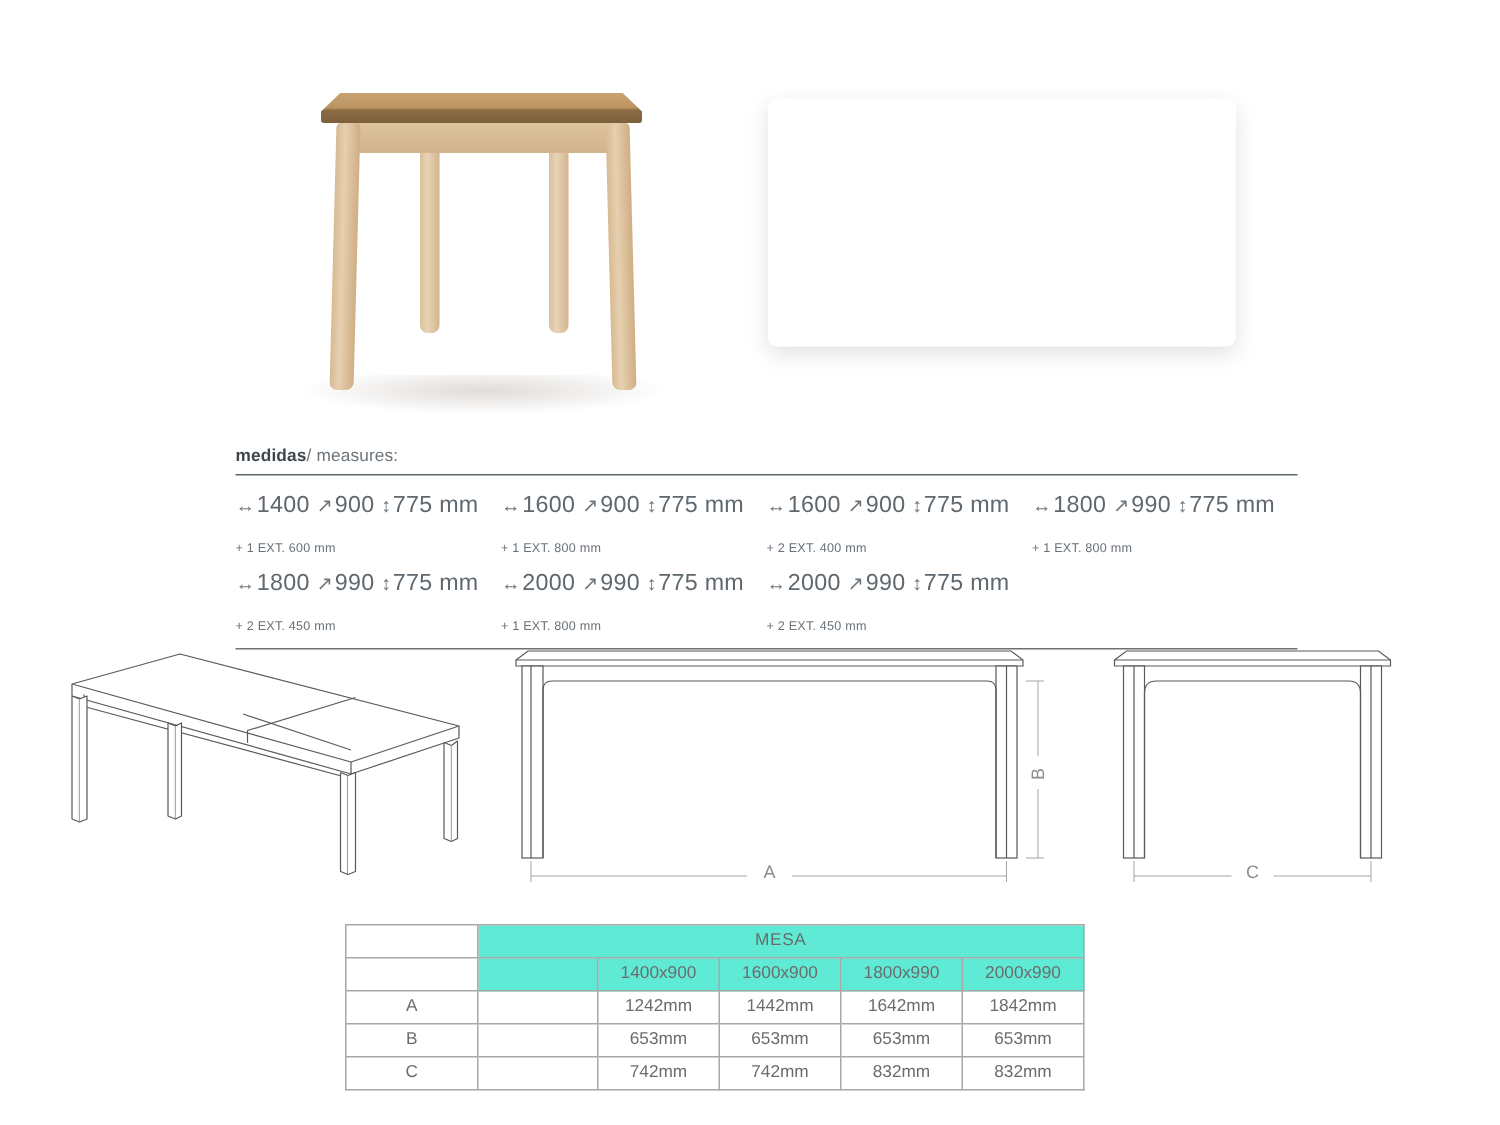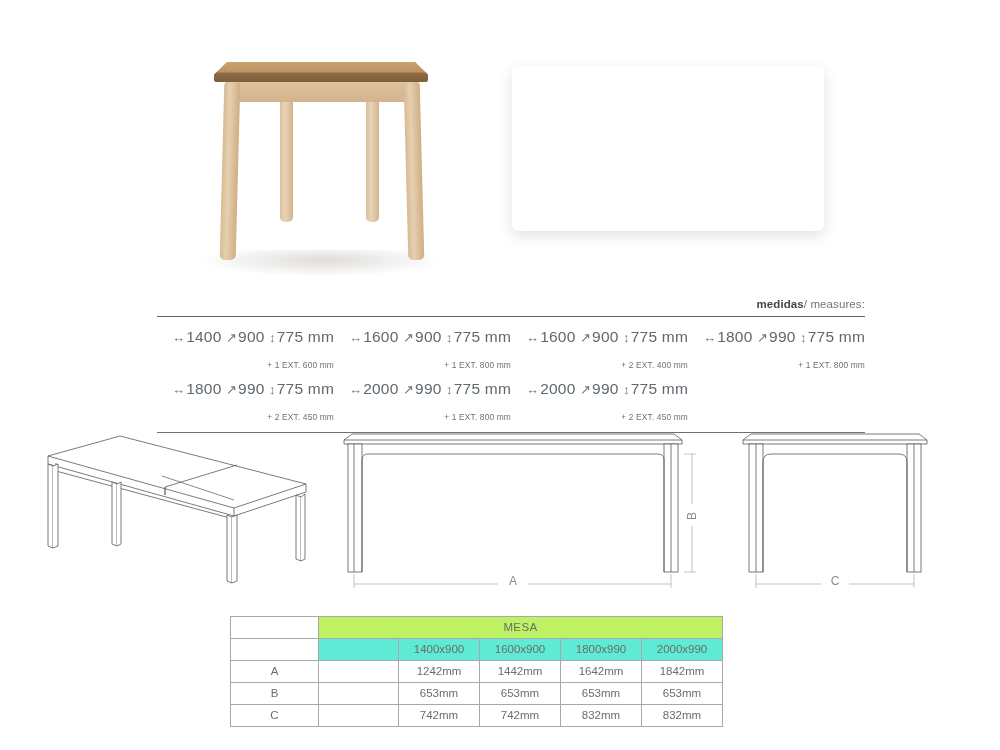--- a/index.html
+++ b/index.html
@@ -54,21 +54,21 @@
         rgba(166,124,80,.16) 6px, rgba(166,124,80,.16) 7px,
         rgba(181,140,96,.00) 9px, rgba(181,140,96,.00) 15px),
       repeating-linear-gradient(89deg,
         rgba(140,100,60,.00) 0px, rgba(140,100,60,.00) 22px,
         rgba(140,100,60,.10) 24px, rgba(140,100,60,.00) 28px),
       linear-gradient(178deg, #d8b versions 0%, #d8b68a 0%, #cfae82 38%, #d6b68e 62%, #c8a678 100%);
     box-shadow: 0 5px 14px rgba(120,110,100,.20);
   }
 
   
-  .measures { position: absolute; left: 157px; top: 298px; width: 708px; text-align: right; }
+  .measures { position: absolute; left: 157px; top: 298px; width: 708px; }
   .measures-title {
     font-size: 11.5px; color: #555c63; letter-spacing: .1px;
     padding-bottom: 6px;
   }
   .measures-title b { font-weight: 700; color: #3f464c; }
   .measures-title span { font-weight: 400; color: #6d757c; }
   .rule { height: 1px; background: #5d666d; width: 100%; }
   .rule.thin { background: #6a7278; }
   .measures-grid {
     display: grid; grid-template-columns: repeat(4, 1fr);
@@ -94,21 +94,21 @@
   table.dt td {
     border: 1px solid #a8a8a8;
     font-size: 11.5px; color: #6c6c6c;
     text-align: center; font-weight: 400;
     height: 21px; line-height: 21px; padding: 0;
   }
   td.lbl { width: 88px; font-size: 15px; color: #777; }
   td.spacer { width: 80px; }
   td.sz { width: 81px; }
   td.hdr { background: #5eead4; color: #6c6c6c; }
-  td.mesa { background: #bef264; font-size: 12px; letter-spacing: .4px; }
+  td.mesa { background: #5eead4; font-size: 12px; letter-spacing: .4px; }
   td.blank { border: none; background: transparent; }
 </style>
 </head>
 <body>
 
 <div class="page">
 
   <div class="photo-table">
     <div class="pt-shadow"></div>
     <div class="pt-leg pt-l2"></div>

